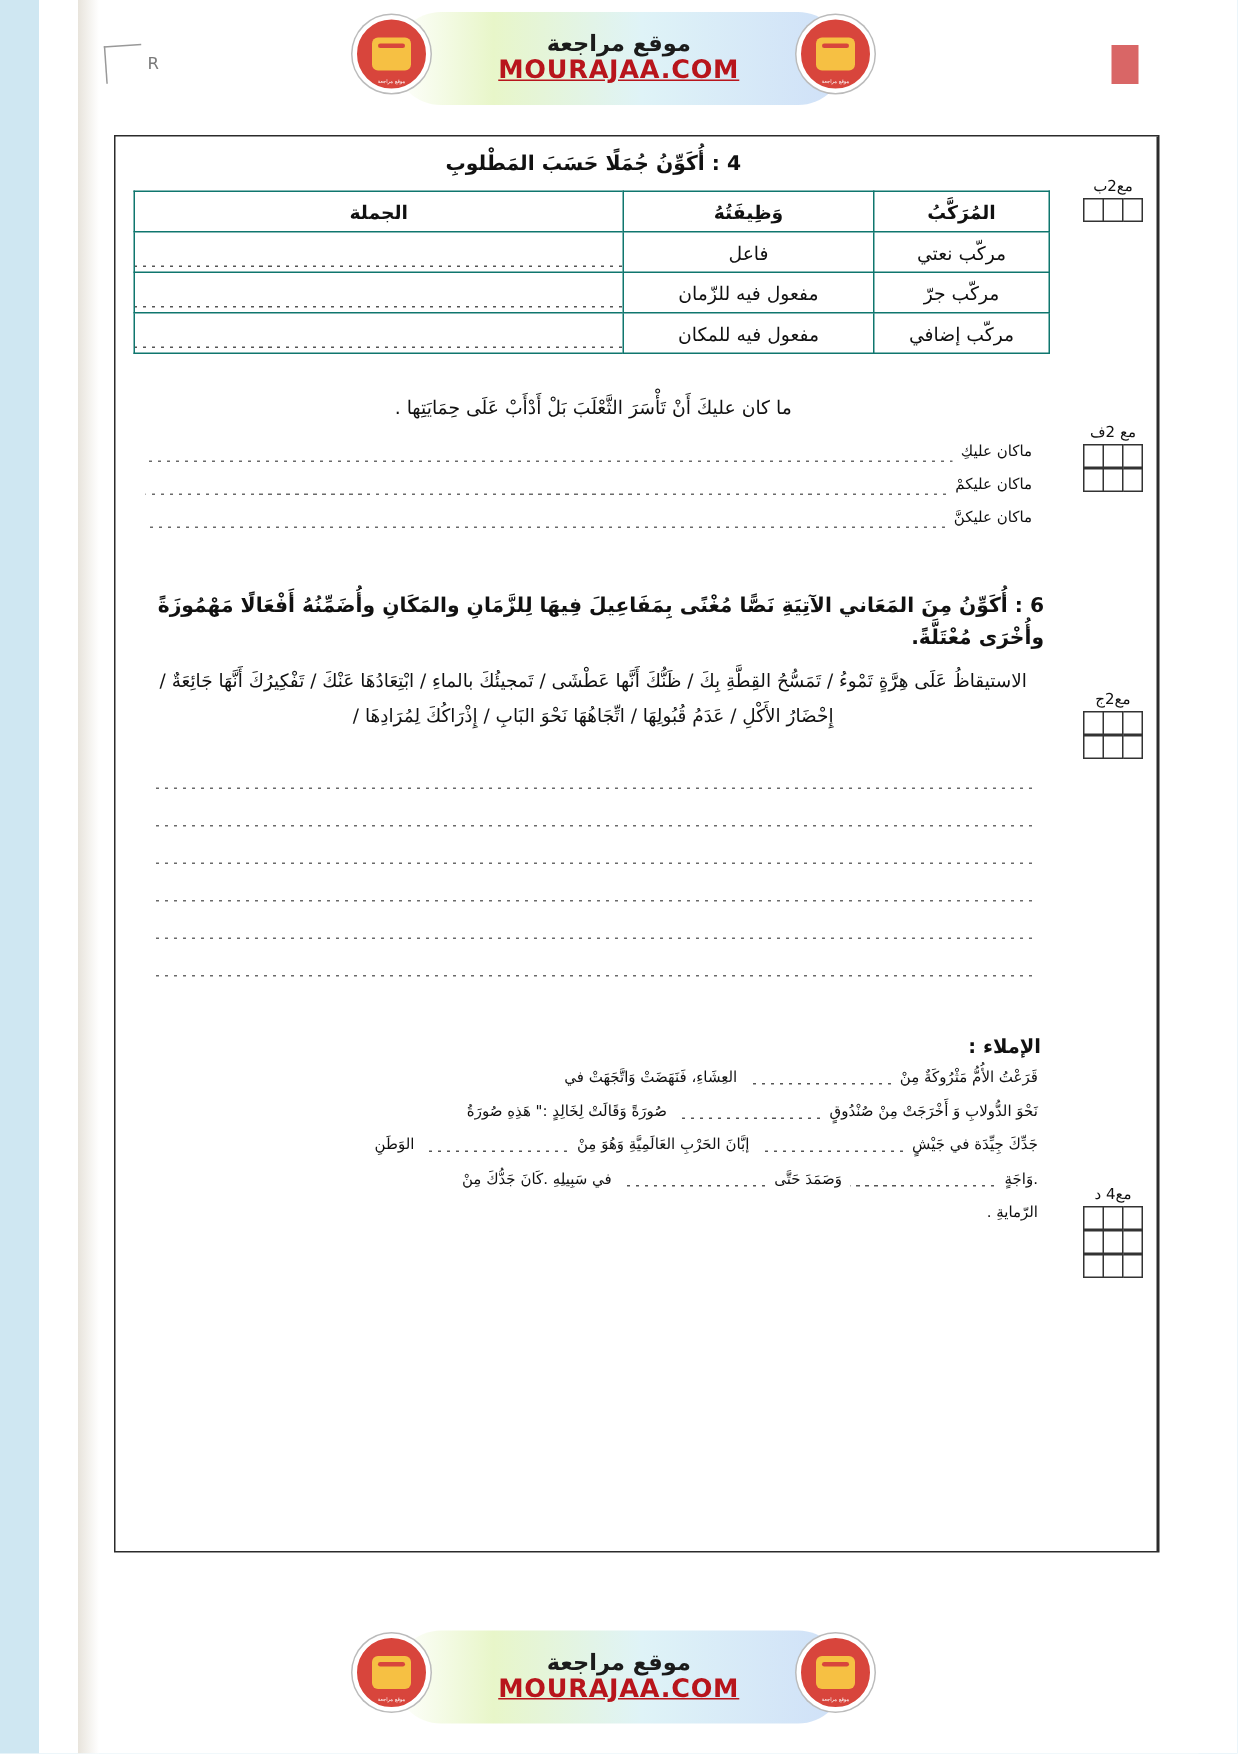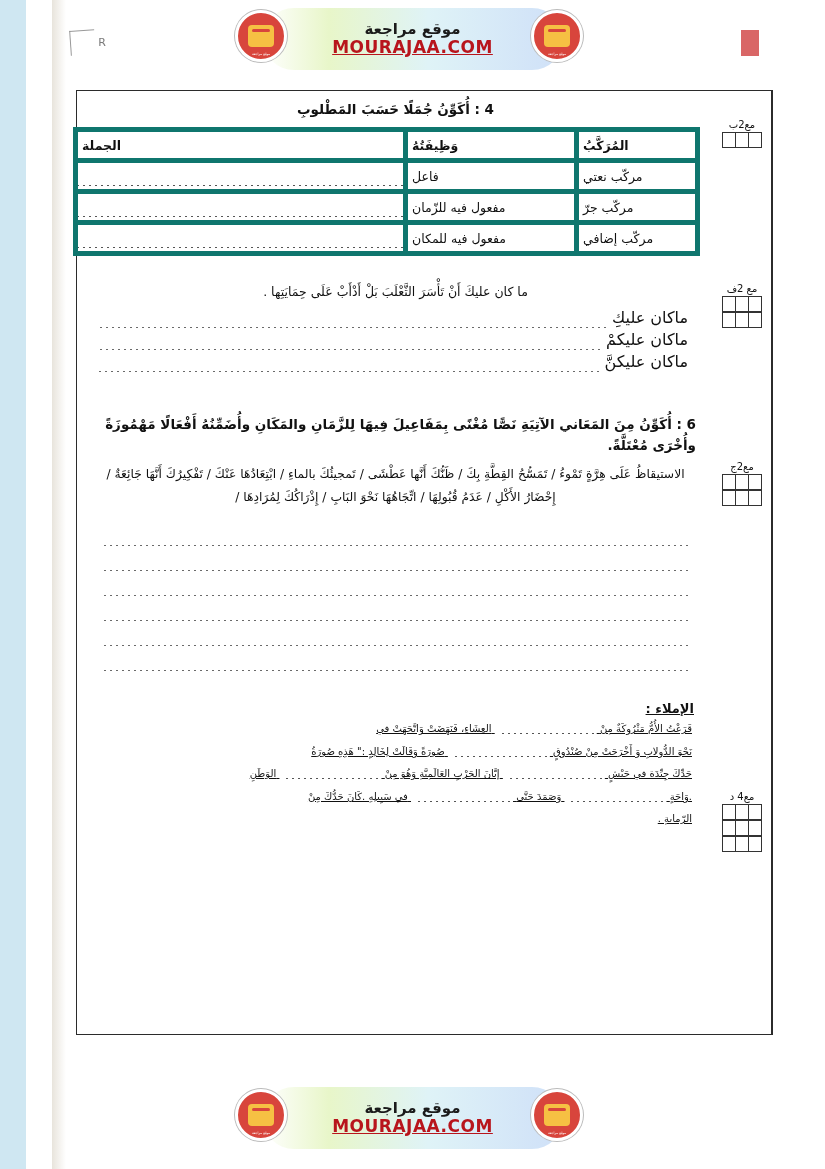--- a/index.html
+++ b/index.html
@@ -108,22 +108,22 @@
     font-weight:bold;font-size:13.5px;text-align:right;direction:rtl;
     padding:8px 4px 4px 4px;line-height:1.5;
   }
   .ex-title.center{text-align:center;}
   
   table.q4{
     width:583px;border-collapse:collapse;margin:4px 0 0 0;direction:rtl;
     table-layout:fixed;
   }
   table.q4 th,table.q4 td{
-    border:5px solid #0f766e;height:24px;font-size:12.5px;font-weight:normal;
-    text-align:left;padding:1px 4px;
+    border:1px solid #0f766e;height:24px;font-size:12.5px;font-weight:normal;
+    text-align:center;padding:1px 4px;
   }
   table.q4 th{font-weight:bold;}
   table.q4 .c1{width:108px;}
   table.q4 .c2{width:158px;}
   table.q4 .c3{width:317px;}
   .cell-dots{
     background-image:repeating-linear-gradient(to left,#555 0 2px,transparent 2px 6px);
     background-size:100% 1px;background-position:0 85%;background-repeat:no-repeat;
   }
   
@@ -133,21 +133,21 @@
     background-size:100% 1px;background-repeat:no-repeat;background-position:0 100%;
   }
   .sent{
     direction:rtl;text-align:center;font-size:12.5px;padding:4px 6px 2px 6px;line-height:1.6;
   }
   .frag-lines{padding:2px 6px 0 6px;}
   .frag-row{
     display:flex;align-items:flex-end;justify-content:flex-start;direction:rtl;
     height:22px;
   }
-  .frag-row .txt{font-size:16px;white-space:nowrap;padding:0 6px 1px 6px;}
+  .frag-row .txt{font-size:10px;white-space:nowrap;padding:0 6px 1px 6px;}
   .frag-row .fill{
     flex:1;height:14px;
     background-image:repeating-linear-gradient(to left,#6a6a6a 0 2px,transparent 2px 6px);
     background-size:100% 1px;background-repeat:no-repeat;background-position:0 100%;
   }
   .bank{
     direction:rtl;text-align:center;font-size:12.3px;line-height:1.9;padding:4px 8px 6px 8px;
   }
   .answer-lines{padding:6px 6px 0 6px;}
   .answer-lines .wline{height:25px;}
@@ -295,21 +295,21 @@
       <div class="answer-lines">
         <div class="wline"></div>
         <div class="wline"></div>
         <div class="wline"></div>
         <div class="wline"></div>
         <div class="wline"></div>
         <div class="wline"></div>
       </div>
     </section>
 
-    <section class="ex" style="margin-top:24px;text-decoration:underline;">
+    <section class="ex" style="margin-top:34px;">
       <div class="dict-title">الإملاء :</div>
       <div class="dict-body">
         <div>
           <span>قَرَعْتُ الأُمُّ مَثْرُوكَةٌ مِنْ</span>
           <span class="blankline"></span>
           <span>العِشَاءِ، فَنَهَضَتْ وَاتَّجَهَتْ في</span>
         </div>
         <div>
           <span>نَحْوَ الدُّولابِ وَ أَخْرَجَتْ مِنْ صُنْدُوقٍ</span>
           <span class="blankline"></span>

